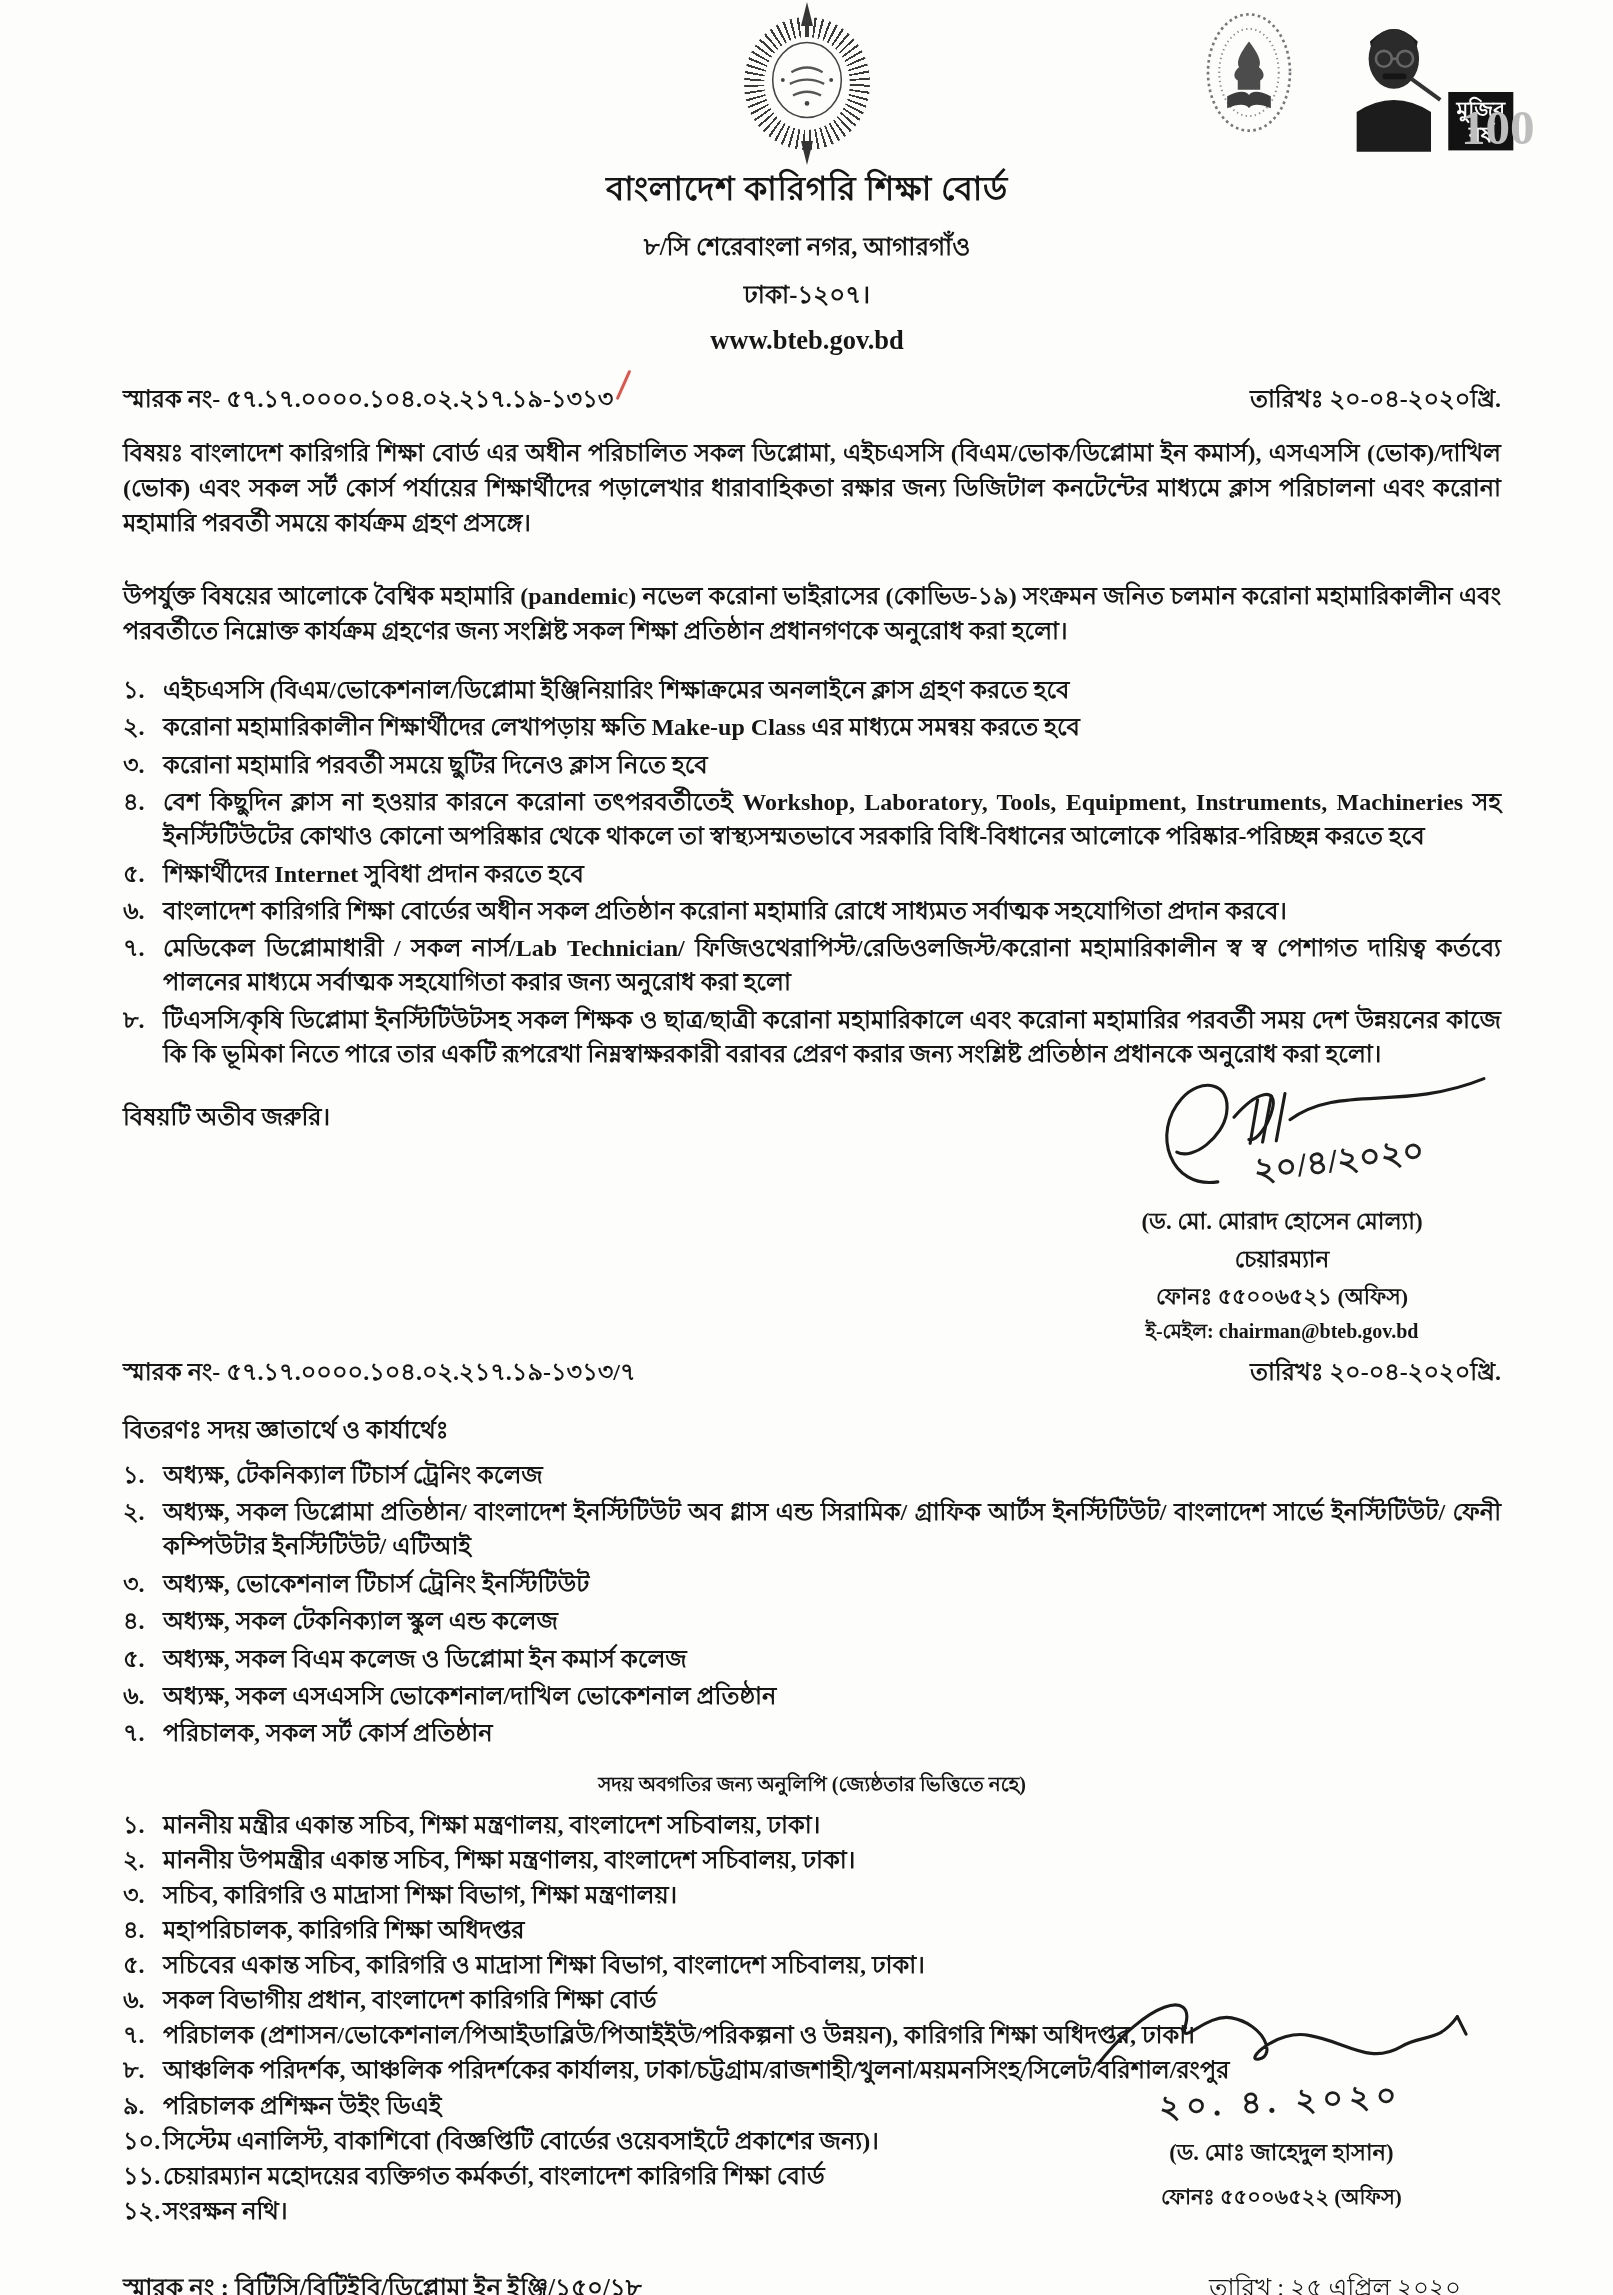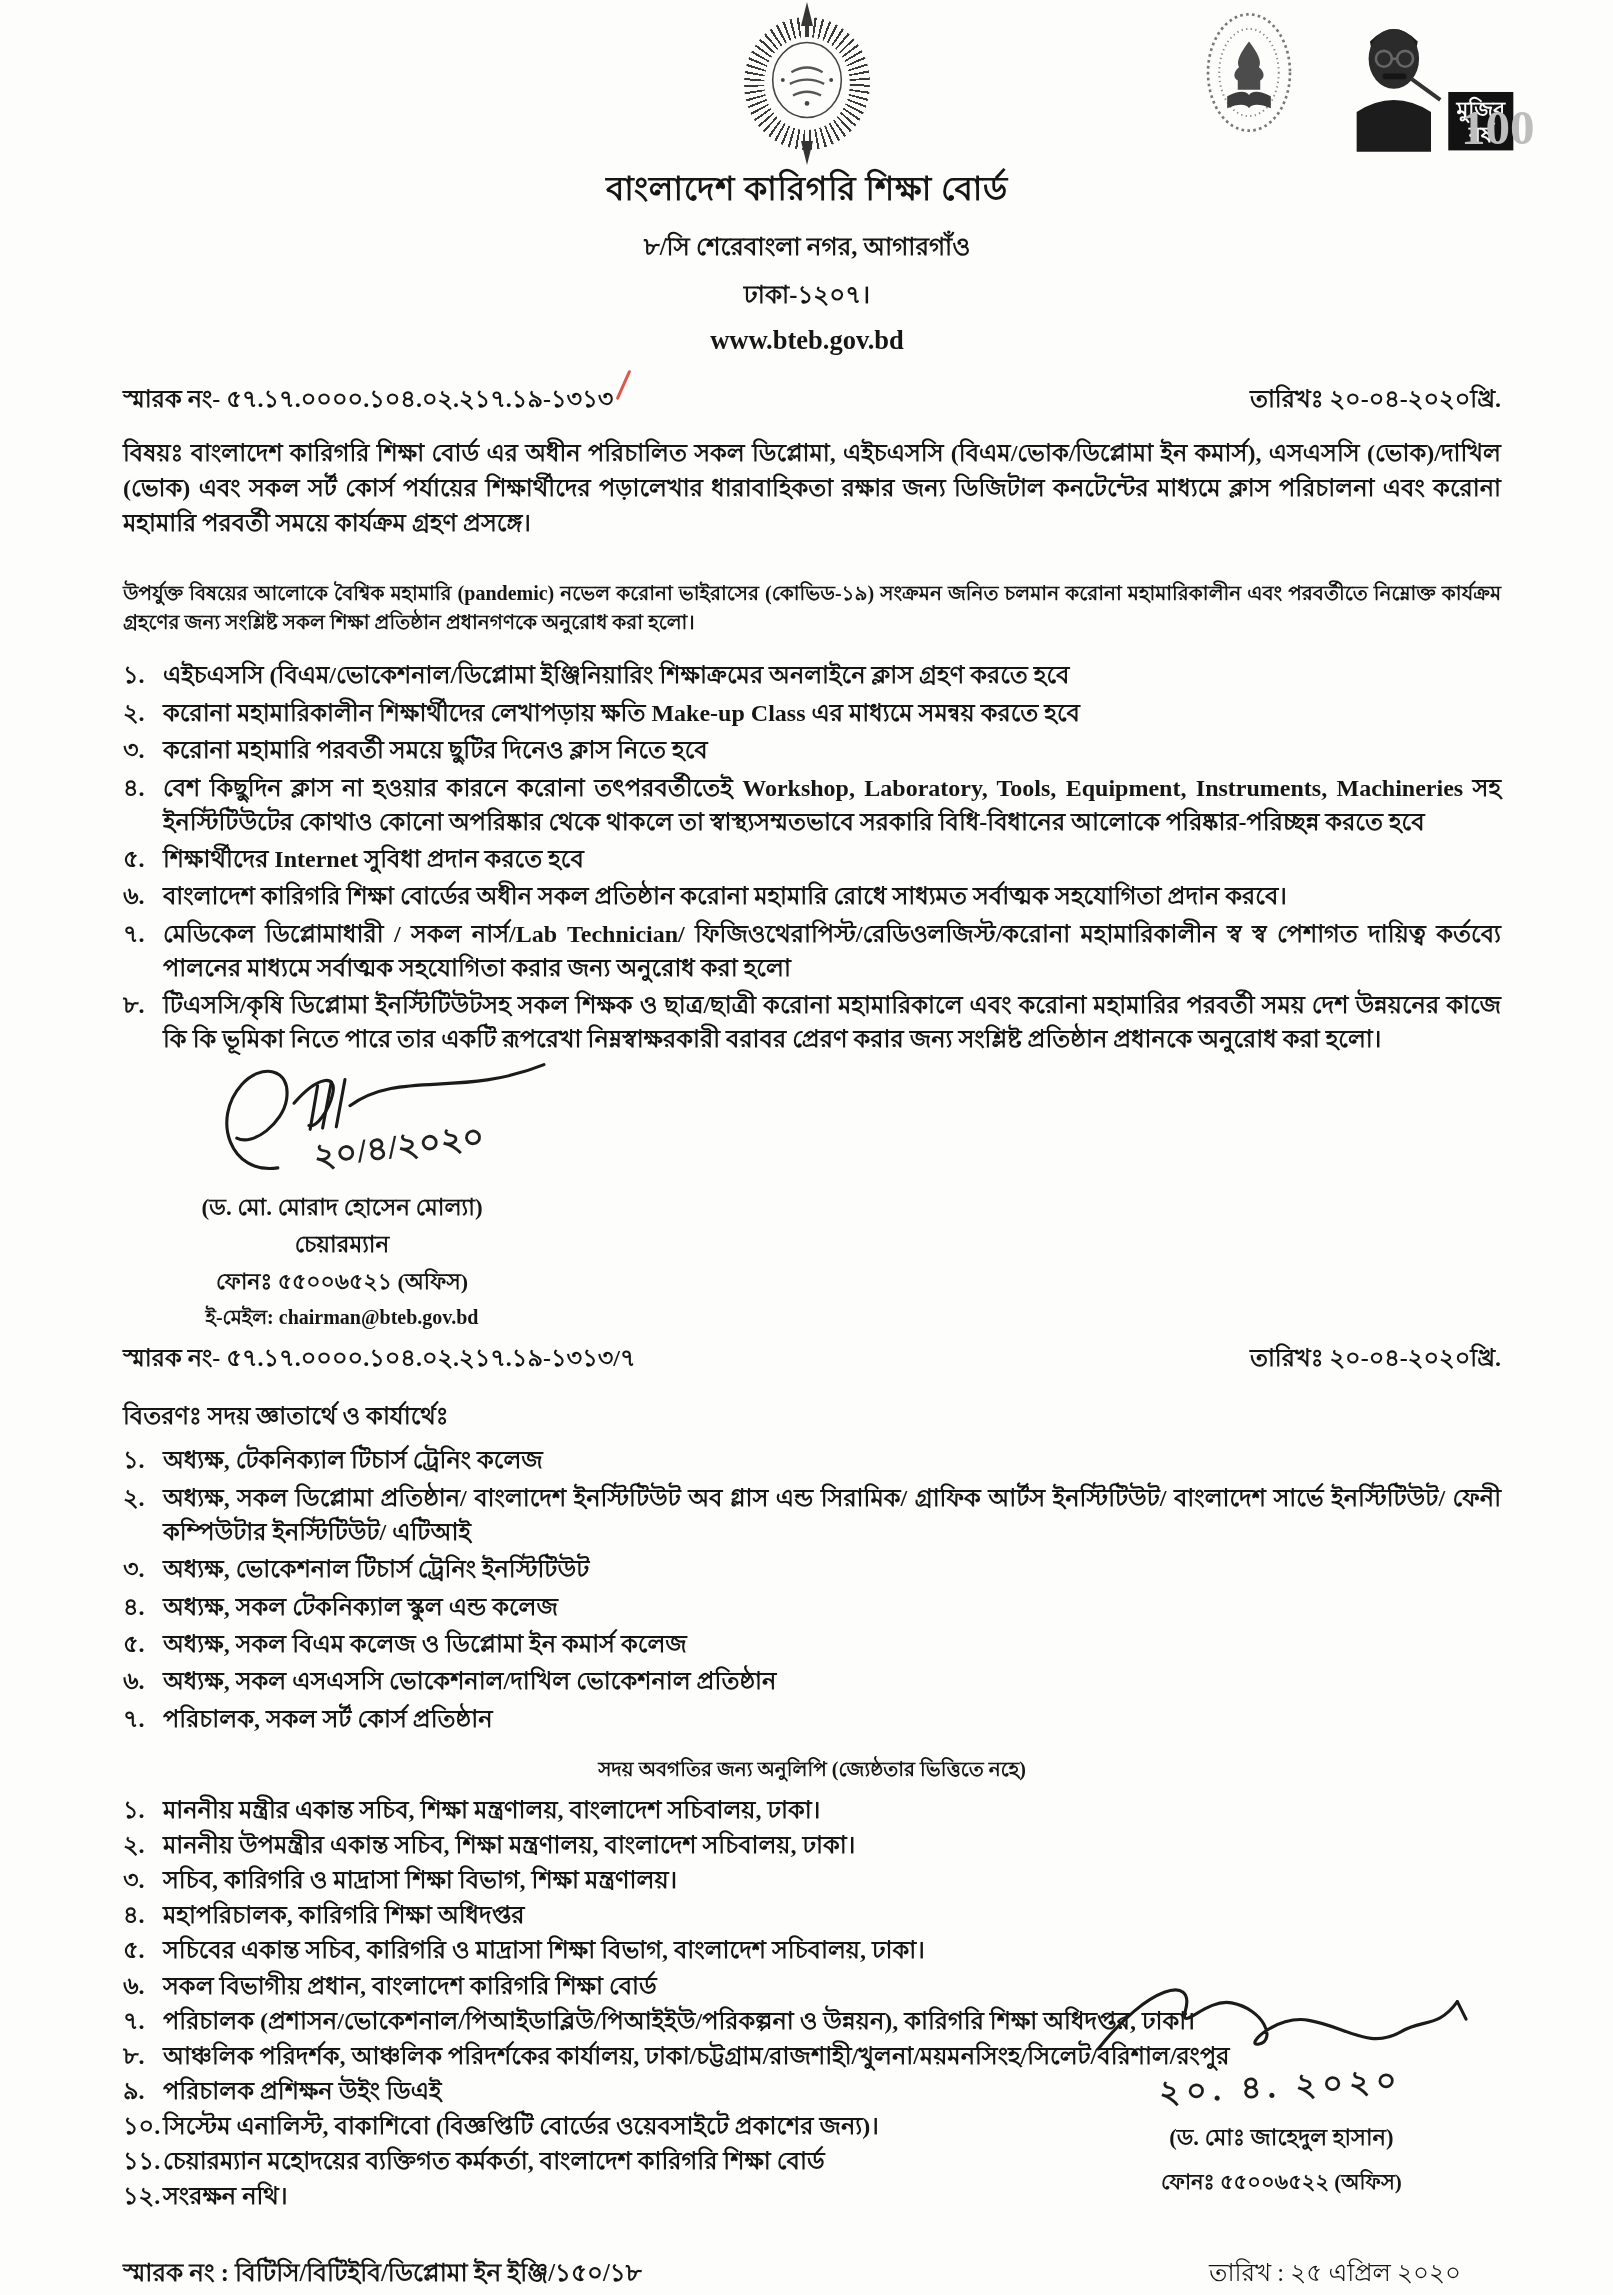--- a/index.html
+++ b/index.html
@@ -21,21 +21,21 @@
   .addr{font-size:24.6px;margin-top:8.6px;font-weight:700;}
   .web{font-size:26.5px;margin-top:8.6px;font-weight:700;}
   
   .content{padding:0 113px 0 123px;position:relative;}
   .memo-row{display:flex;justify-content:space-between;align-items:baseline;
             font-size:24px;font-weight:700;}
   .row1{margin-top:24px;position:relative;gap:44px;}
   .red-tick{position:absolute;left:499px;top:-10.6px;width:3.3px;height:32px;background:#d83a2e;
             transform:rotate(24deg);border-radius:2px;opacity:.85;}
   .subject{margin-top:16px;font-size:24px;font-weight:700;line-height:1.45;text-align:justify;}
-  .intro{margin-top:39px;font-size:20px;font-weight:700;line-height:1.45;text-align:justify;}
+  .intro{margin-top:39px;font-size:24px;font-weight:700;line-height:1.45;text-align:justify;}
   .dir-list{margin-top:21px;}
   .li{display:flex;font-size:24px;font-weight:700;line-height:1.42;margin-bottom:3.3px;}
   .li .num{flex:0 0 40px;}
   .li .txt{flex:1;text-align:justify;}
   
   .sig-row{display:flex;justify-content:space-between;margin-top:12px;}
   .urgent{font-size:24px;font-weight:700;padding-top:14.6px;}
   .sig-block{width:438px;text-align:center;margin-top:-22.6px;line-height:1.3;}
   .sig-block .name{font-size:23px;font-weight:700;margin-top:0;}
   .sig-block .role{font-size:23px;font-weight:700;margin-top:8px;}
@@ -151,20 +151,21 @@
         <span class="num">৭.</span>
         <span class="txt">মেডিকেল ডিপ্লোমাধারী / সকল নার্স/Lab Technician/ ফিজিওথেরাপিস্ট/রেডিওলজিস্ট/করোনা মহামারিকালীন স্ব স্ব পেশাগত দায়িত্ব কর্তব্যে পালনের মাধ্যমে সর্বাত্মক সহযোগিতা করার জন্য অনুরোধ করা হলো</span>
       </div>
       <div class="li">
         <span class="num">৮.</span>
         <span class="txt">টিএসসি/কৃষি ডিপ্লোমা ইনস্টিটিউটসহ সকল শিক্ষক ও ছাত্র/ছাত্রী করোনা মহামারিকালে এবং করোনা মহামারির পরবর্তী সময় দেশ উন্নয়নের কাজে কি কি ভূমিকা নিতে পারে তার একটি রূপরেখা নিম্নস্বাক্ষরকারী বরাবর প্রেরণ করার জন্য সংশ্লিষ্ট প্রতিষ্ঠান প্রধানকে অনুরোধ করা হলো।</span>
       </div>
     </div>
 
     <div class="sig-row">
+      <div class="urgent">বিষয়টি অতীব জরুরি।</div>
 
       <div class="sig-block">
         <svg width="425" height="143" viewBox="0 0 680 230">
           <path class="ink" d="M236,196 C160,208 128,118 178,62 C208,28 258,34 250,86 C244,124 196,162 170,148"></path>
           <path class="ink" d="M262,92 C300,48 332,44 324,78 C318,104 298,132 286,128"></path>
           <path class="ink" d="M300,64 l-12,70 M322,58 l-14,74 M344,54 l-14,76"></path>
           <path class="ink" d="M352,96 C432,38 530,84 664,30"></path>
           <text x="296" y="196" font-size="54" class="hand" transform="rotate(-7 296 196)">২০/৪/২০২০</text>
         </svg>
         <div class="name">(ড. মো. মোরাদ হোসেন মোল্যা)</div>

